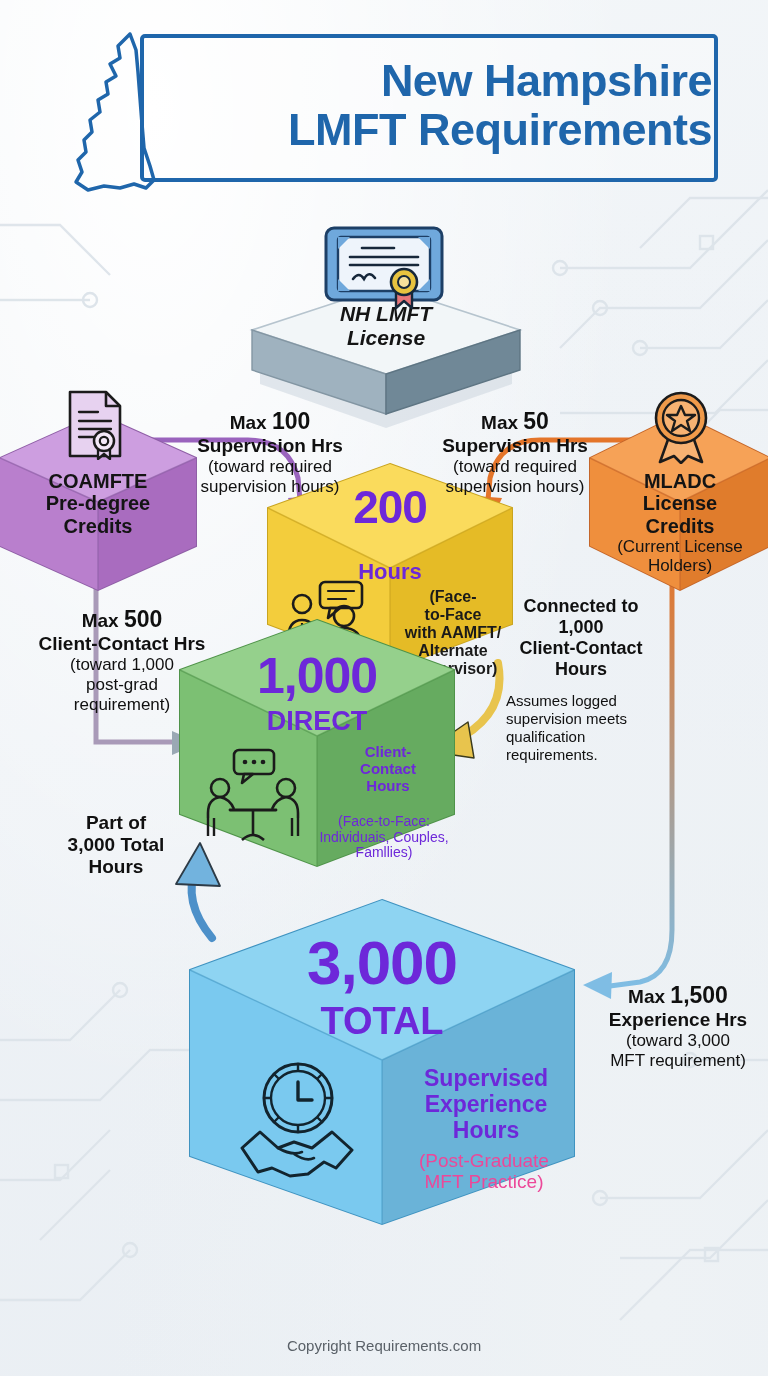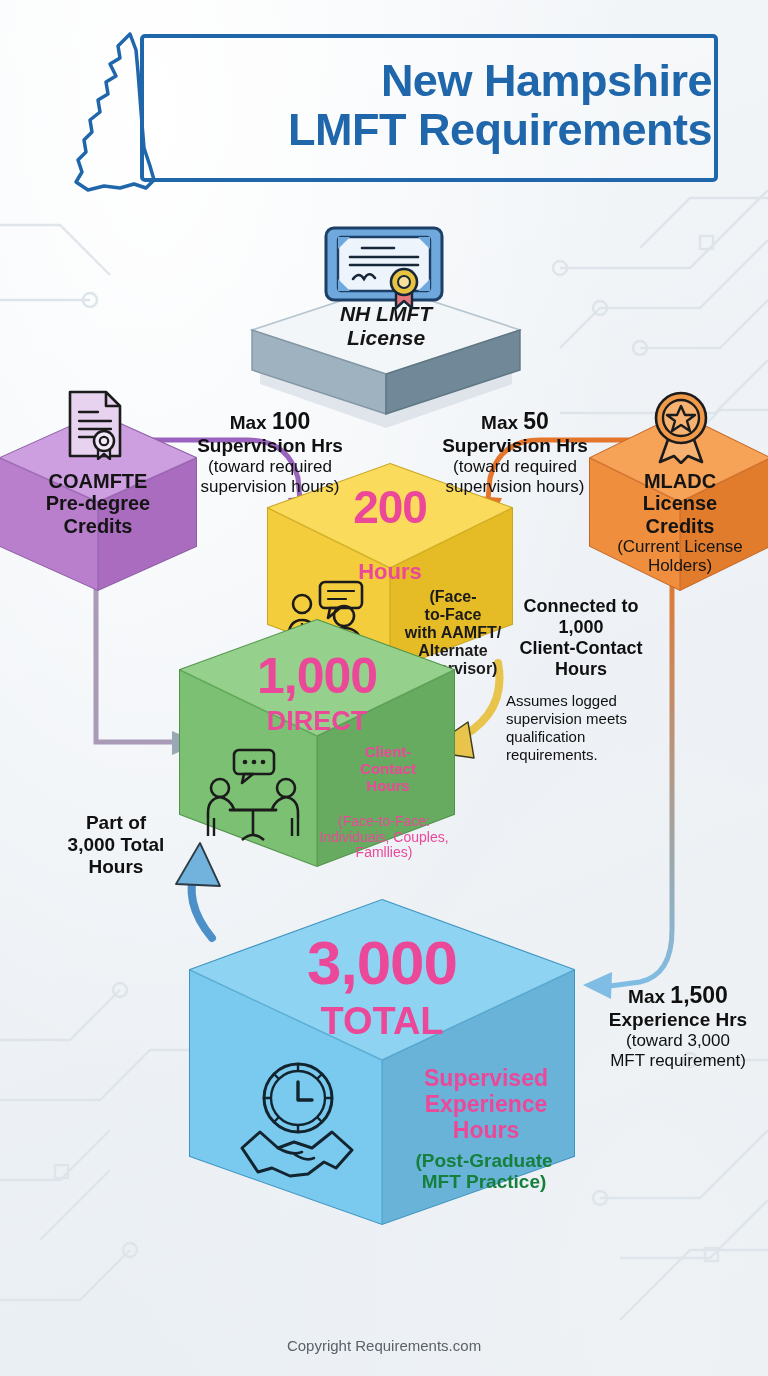--- a/index.html
+++ b/index.html
@@ -24,21 +24,21 @@
     color:#1f66ab;font-weight:bold;font-size:45px;line-height:1.08;letter-spacing:-0.5px;
     text-align:center;}
   .title-txt span{display:block;white-space:nowrap;}
   .nh-map{position:absolute;left:58px;top:28px;z-index:7;}
 
   
   .cube{position:absolute;}
   .cube svg{position:absolute;left:0;top:0;overflow:visible;}
   .cube .content{position:absolute;left:0;top:0;width:100%;height:100%;}
 
-  .lbl{position:absolute;color:#ec4899;font-weight:bold;text-align:center;line-height:1.12;}
+  .lbl{position:absolute;color:#6d28d9;font-weight:bold;text-align:center;line-height:1.12;}
   .lbl .sub{font-weight:normal;}
 
   
   .anno{position:absolute;color:#101010;text-align:center;line-height:1.17;z-index:9;}
   .anno b{font-weight:bold;}
   .anno .note{font-weight:normal;}
 
   .footer{position:absolute;left:0;right:0;bottom:22px;text-align:center;
     color:#5a6168;font-size:15px;z-index:9;}
 </style>
@@ -317,21 +317,21 @@
       <path d="M200 162 L8 72 M200 162 L392 72 M200 162 L200 326" stroke="#3f93c0" stroke-width="1.4" fill="none" opacity="0.55"></path>
     </svg>
     <div class="content">
       <div class="lbl" style="left:60px;top:30px;width:280px;font-size:62px;letter-spacing:-1px;">3,000</div>
       <div class="lbl" style="left:60px;top:102px;width:280px;font-size:38px;">TOTAL</div>
       <div class="lbl" style="left:218px;top:168px;width:172px;font-size:23px;">
         <div>Supervised</div>
         <div>Experience</div>
         <div>Hours</div>
       </div>
-      <div class="lbl" style="left:212px;top:252px;width:180px;font-size:19px;font-weight:bold;color:#15803d;">
+      <div class="lbl" style="left:212px;top:252px;width:180px;font-size:19px;font-weight:normal;color:#ec4899;">
         <div>(Post-Graduate</div>
         <div>MFT Practice)</div>
       </div>
     </div>
 
     <svg style="position:absolute;left:56px;top:158px;" width="120" height="130" viewBox="0 0 120 130">
       <circle cx="60" cy="42" r="34" fill="none" stroke="#12242e" stroke-width="3"></circle>
       <circle cx="60" cy="42" r="27" fill="none" stroke="#12242e" stroke-width="2.4"></circle>
       <g stroke="#12242e" stroke-width="2.4" stroke-linecap="round">
         <line x1="60" y1="8" x2="60" y2="14"></line>
@@ -357,20 +357,27 @@
     <div class="note">supervision hours)</div>
   </div>
 
   <div class="anno" style="left:420px;top:408px;width:190px;font-size:17px;">
     <div style="font-size:19px;"><b>Max </b><b style="font-size:23px;">50</b></div>
     <div style="font-size:19px;font-weight:bold;">Supervision Hrs</div>
     <div class="note">(toward required</div>
     <div class="note">supervision hours)</div>
   </div>
 
+  <div class="anno" style="left:22px;top:606px;width:200px;font-size:17px;">
+    <div style="font-size:19px;"><b>Max </b><b style="font-size:23px;">500</b></div>
+    <div style="font-size:19px;font-weight:bold;">Client-Contact Hrs</div>
+    <div class="note">(toward 1,000</div>
+    <div class="note">post-grad</div>
+    <div class="note">requirement)</div>
+  </div>
 
   <div class="anno" style="left:492px;top:596px;width:178px;font-size:18px;">
     <div style="font-weight:bold;">Connected to</div>
     <div style="font-weight:bold;">1,000</div>
     <div style="font-weight:bold;">Client-Contact</div>
     <div style="font-weight:bold;">Hours</div>
     <div style="height:12px;"></div>
     <div class="note" style="font-size:15px;line-height:1.2;text-align:left;padding-left:14px;">
       <div>Assumes logged</div>
       <div>supervision meets</div>

